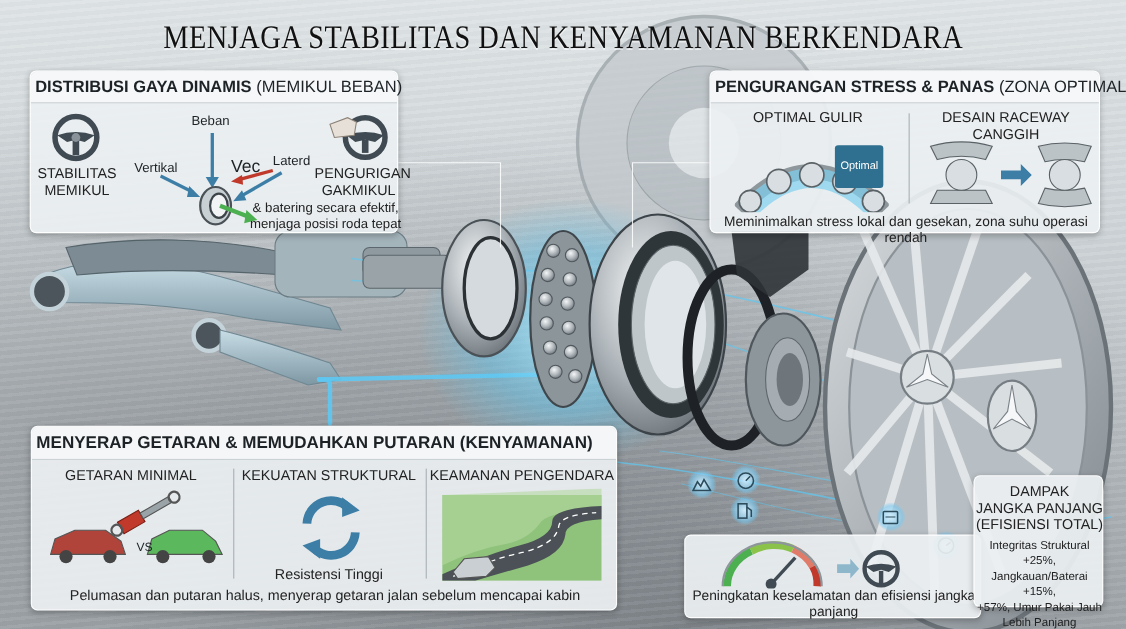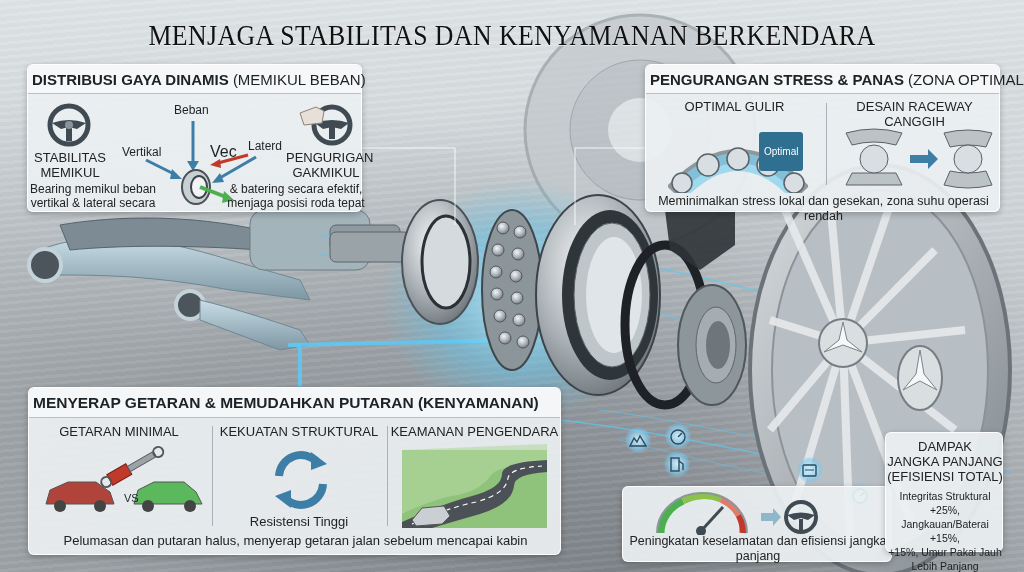--- a/index.html
+++ b/index.html
@@ -195,24 +195,20 @@
   <svg class="abs" style="left:19px;top:38px" width="44" height="44">
     <circle cx="22" cy="22" r="19" fill="none" stroke="#3f4a52" stroke-width="5"></circle>
     <path d="M5,20 Q22,14 39,20 L30,26 L22,24 L14,26 Z" fill="#3f4a52"></path>
     <rect x="19" y="24" width="6" height="14" fill="#3f4a52"></rect>
     <circle cx="22" cy="22" r="4" fill="#8a9399"></circle>
   </svg>
   <div class="abs cap" style="left:2px;top:85px;width:80px">
     <div>STABILITAS</div>
     <div>MEMIKUL</div>
   </div>
-  <div class="abs cap" style="left:0;top:117px;width:130px;font-size:12px;line-height:14px">
-    <div>Bearing memikul beban</div>
-    <div>vertikal &amp; lateral secara</div>
-  </div>
 
   <div class="abs" style="left:146px;top:38px;font-size:12px">Beban</div>
   <div class="abs" style="left:94px;top:80px;font-size:12px">Vertikal</div>
   <div class="abs" style="left:182px;top:78px;font-size:16px">Vec</div>
   <div class="abs" style="left:220px;top:74px;font-size:12px">Laterd</div>
   <svg class="abs" style="left:110px;top:50px" width="120" height="95">
     <line x1="55" y1="6" x2="55" y2="48" stroke="#3d7ea6" stroke-width="3"></line>
     <polygon points="49,46 61,46 55,56" fill="#3d7ea6"></polygon>
     <line x1="8" y1="45" x2="38" y2="60" stroke="#3d7ea6" stroke-width="3"></line>
     <polygon points="34,54 44,64 32,64" fill="#3d7ea6"></polygon>
@@ -376,16 +372,16 @@
 
 <div class="panel" id="p5">
   <div class="abs cap" style="left:0;top:6px;width:118px;font-size:13px;line-height:15px">
     <div>DAMPAK</div>
     <div>JANGKA PANJANG</div>
     <div>(EFISIENSI TOTAL)</div>
   </div>
   <div class="abs cap" style="left:0;top:56px;width:118px;font-size:10.5px;line-height:14px">
     <div>Integritas Struktural +25%,</div>
     <div>Jangkauan/Baterai +15%,</div>
-    <div>+15%, Umur Pakai Jauh</div>
+    <div>+57%, Umur Pakai Jauh</div>
     <div>Lebih Panjang</div>
   </div>
 </div>
 
 </body></html>

